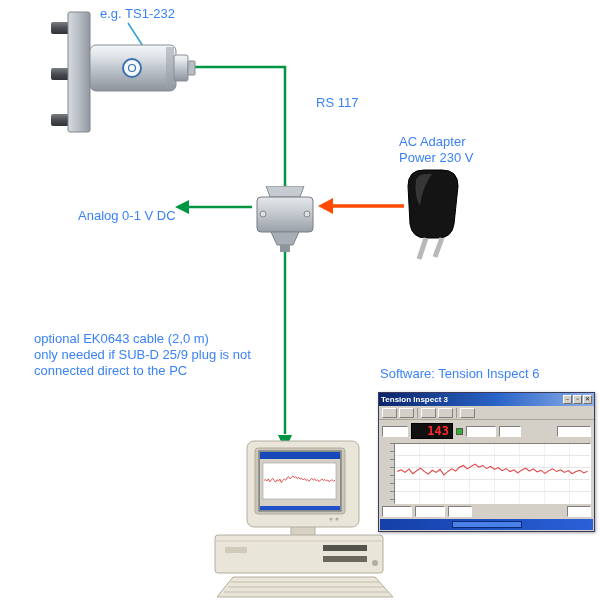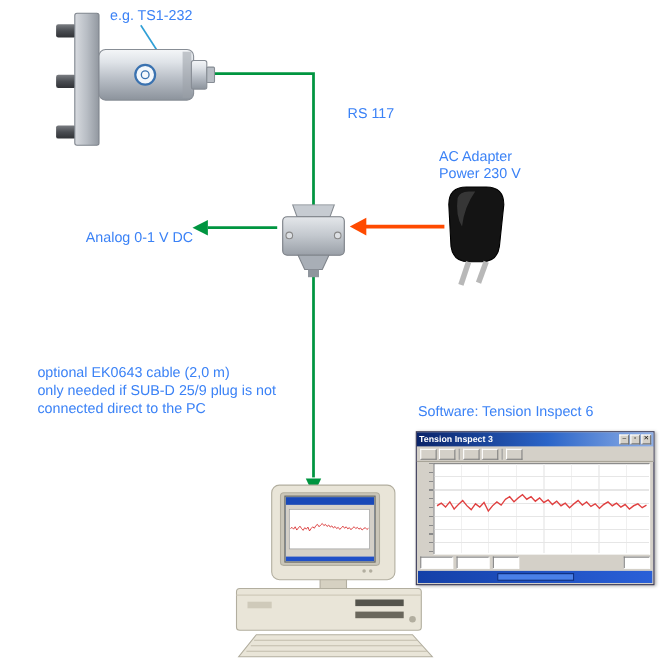--- a/index.html
+++ b/index.html
@@ -152,20 +152,28 @@
     </div>
     <div class="sw-toolbar">
       <span class="tb-btn"></span>
       <span class="tb-btn"></span>
       <span class="tb-sep"></span>
       <span class="tb-btn"></span>
       <span class="tb-btn"></span>
       <span class="tb-sep"></span>
       <span class="tb-btn"></span>
     </div>
+    <div class="sw-panel">
+      <span class="sw-box" style="width:26px"></span>
+      <span class="sw-lcd">143</span>
+      <span class="ind" style="background:#30b030"></span>
+      <span class="sw-box" style="width:30px"></span>
+      <span class="sw-box" style="width:22px"></span>
+      <span class="sw-box" style="width:34px;margin-left:auto"></span>
+    </div>
     <div class="sw-chart">
       <div class="yaxis"></div>
       <div class="plot">
         <div class="grid"></div>
         <svg class="traceSvg" viewBox="0 0 170 60" preserveAspectRatio="none">
           <polyline fill="none" stroke="#e04040" stroke-width="1" points="2.00,28.00 5.39,26.24 8.78,28.88 12.16,25.36 15.55,30.20 18.94,27.12 22.33,24.48 25.71,28.00 29.10,30.64 32.49,26.68 35.88,28.88 39.27,25.80 42.65,31.52 46.04,28.00 49.43,25.36 52.82,27.56 56.20,23.60 59.59,21.84 62.98,25.36 66.37,22.72 69.76,20.52 73.14,23.60 76.53,21.84 79.92,24.92 83.31,22.72 86.69,25.80 90.08,24.04 93.47,27.12 96.86,24.92 100.24,28.00 103.63,26.24 107.02,29.32 110.41,26.68 113.80,24.48 117.18,27.56 120.57,25.36 123.96,28.44 127.35,26.68 130.73,29.76 134.12,27.12 137.51,25.36 140.90,28.00 144.29,26.24 147.67,28.88 151.06,27.12 154.45,30.20 157.84,28.00 161.22,26.68 164.61,29.32 168.00,27.56"></polyline>
         </svg>
       </div>
     </div>
     <div class="sw-bottomrow">

